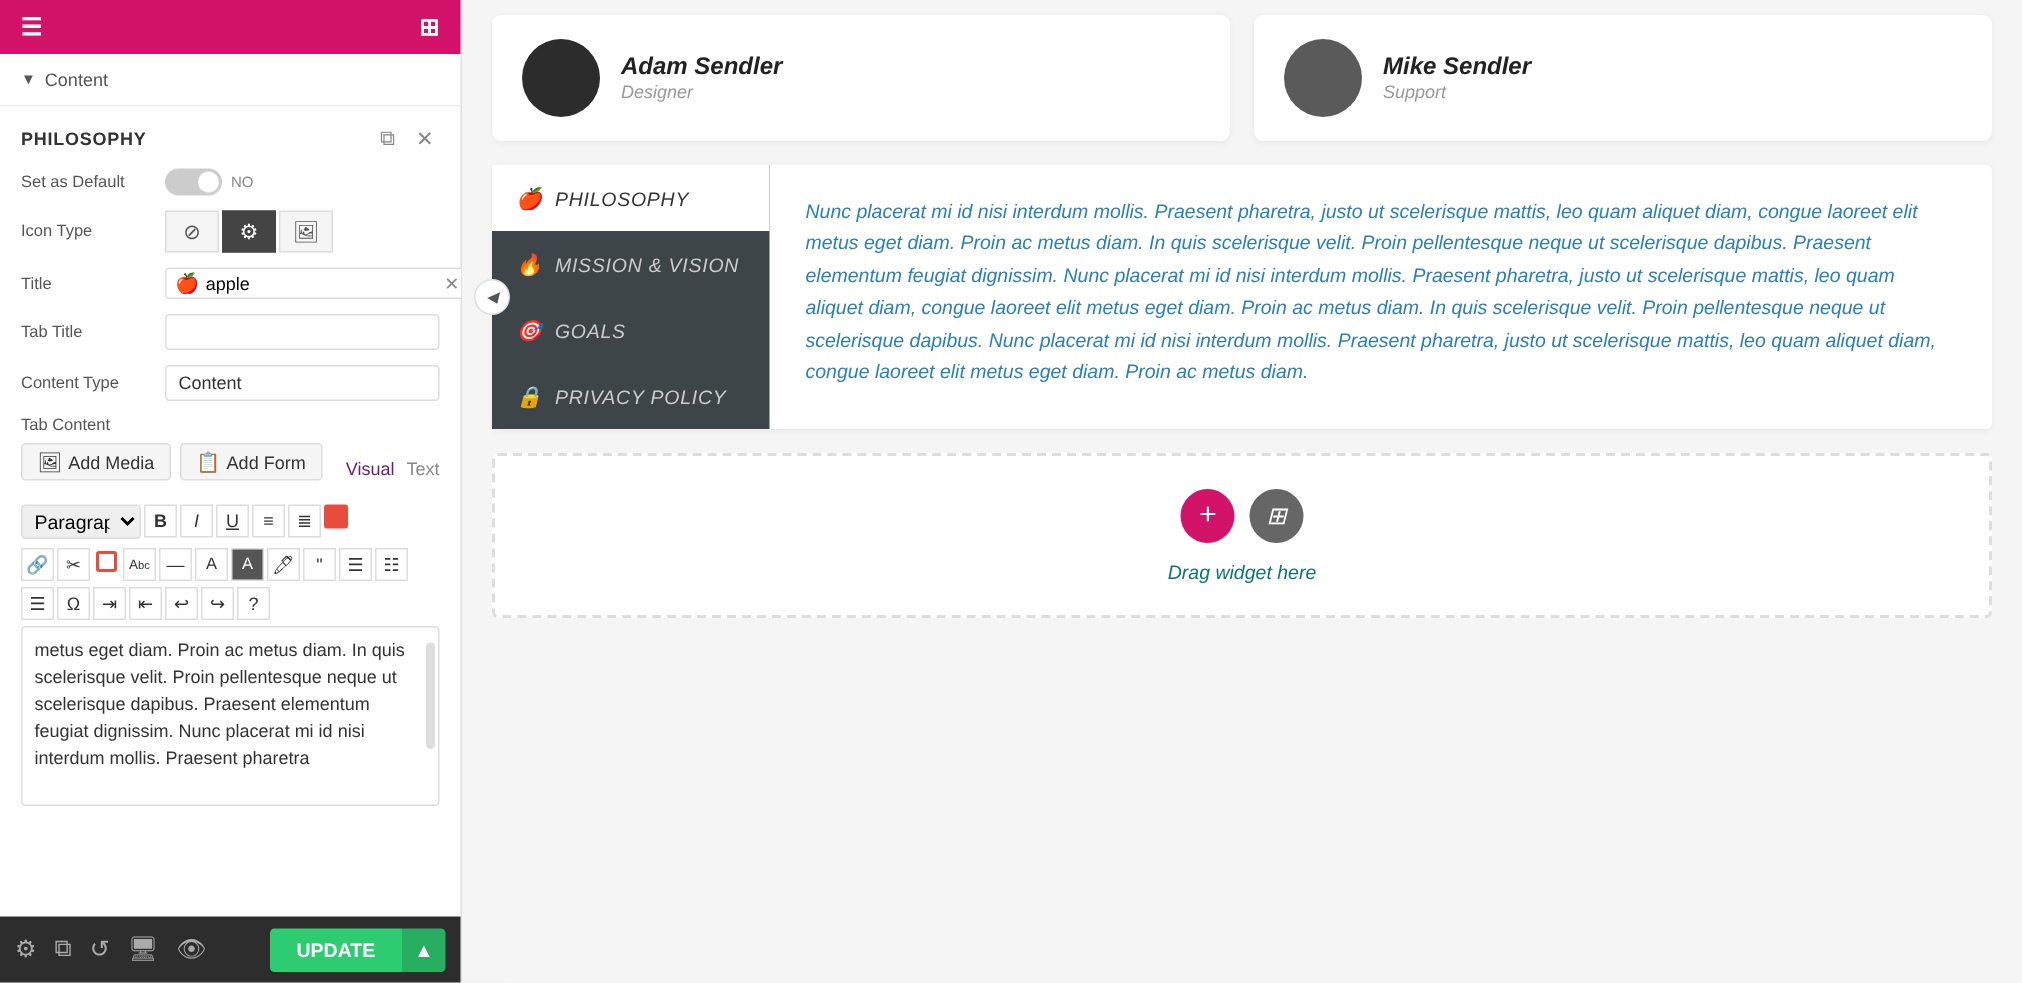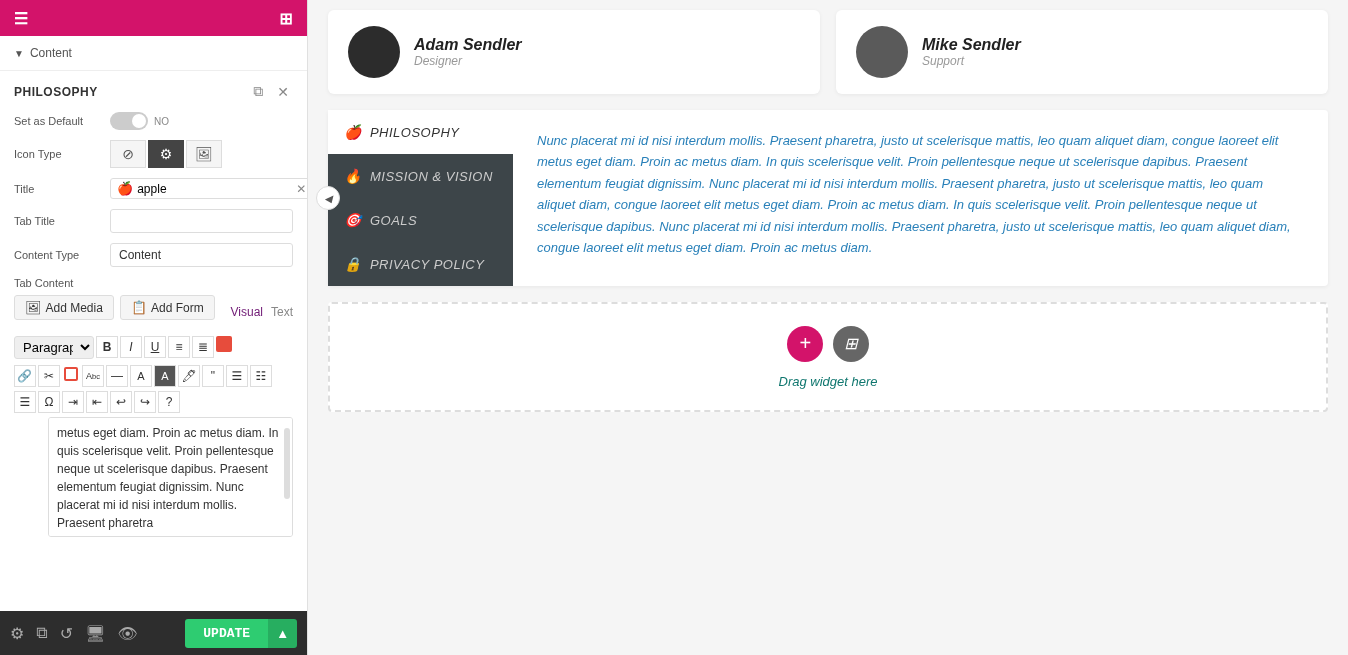--- a/index.html
+++ b/index.html
@@ -201,21 +201,20 @@
       border: 1px solid #ddd;
       border-radius: 3px;
       font-size: 12px;
       color: #333;
       line-height: 1.5;
       padding: 6px 8px;
       height: 120px;
       overflow-y: auto;
       background: #fff;
       position: relative;
-      margin-left: 34px;
     }
     .text-editor-scrollbar {
       position: absolute;
       right: 2px; top: 10px;
       width: 6px; height: 60%;
       background: #ddd;
       border-radius: 3px;
     }
 
     
@@ -233,21 +232,20 @@
     .update-btn-wrap { display: flex; gap: 0; }
     .update-btn {
       background: #2ecc71;
       color: #fff;
       border: none;
       padding: 7px 18px;
       font-size: 13px;
       font-weight: bold;
       cursor: pointer;
       border-radius: 3px 0 0 3px;
-      font-family: Liberation Mono, monospace;
     }
     .update-arrow {
       background: #27ae60;
       color: #fff;
       border: none;
       padding: 7px 8px;
       cursor: pointer;
       border-radius: 0 3px 3px 0;
       font-size: 13px;
     }

